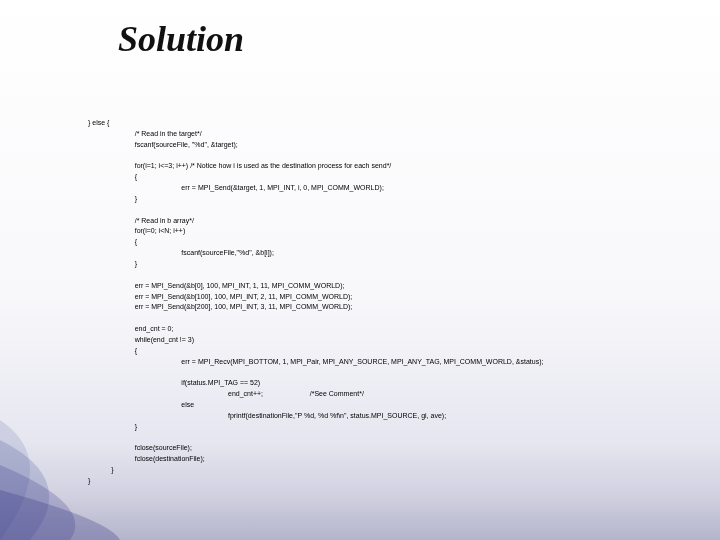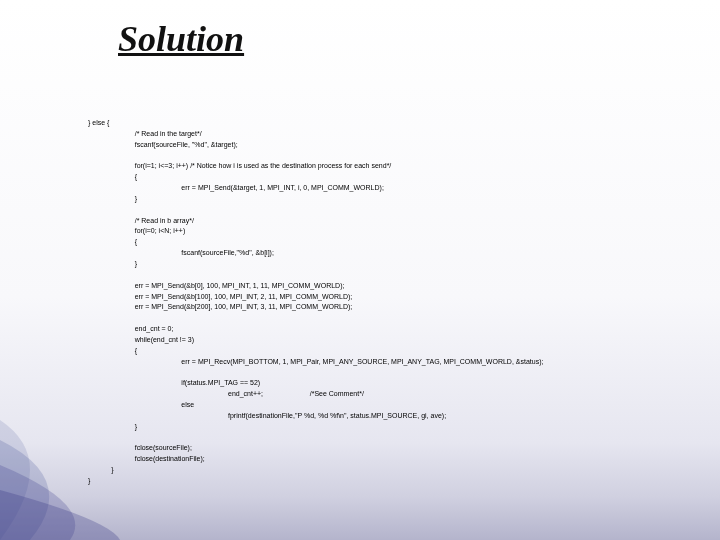--- a/index.html
+++ b/index.html
@@ -12,21 +12,20 @@
   }
   .title {
     position: absolute;
     top: 18px;
     left: 118px;
     font-size: 36px;
     font-weight: bold;
     font-style: italic;
     color: #111;
     font-family: Georgia, 'Times New Roman', serif;
-    text-decoration: underline;
   }
   .code {
     position: absolute;
     top: 118px;
     left: 88px;
     right: 12px;
     font-family: Arial, sans-serif;
     font-size: 7px;
     line-height: 1.55;
     color: #000;

